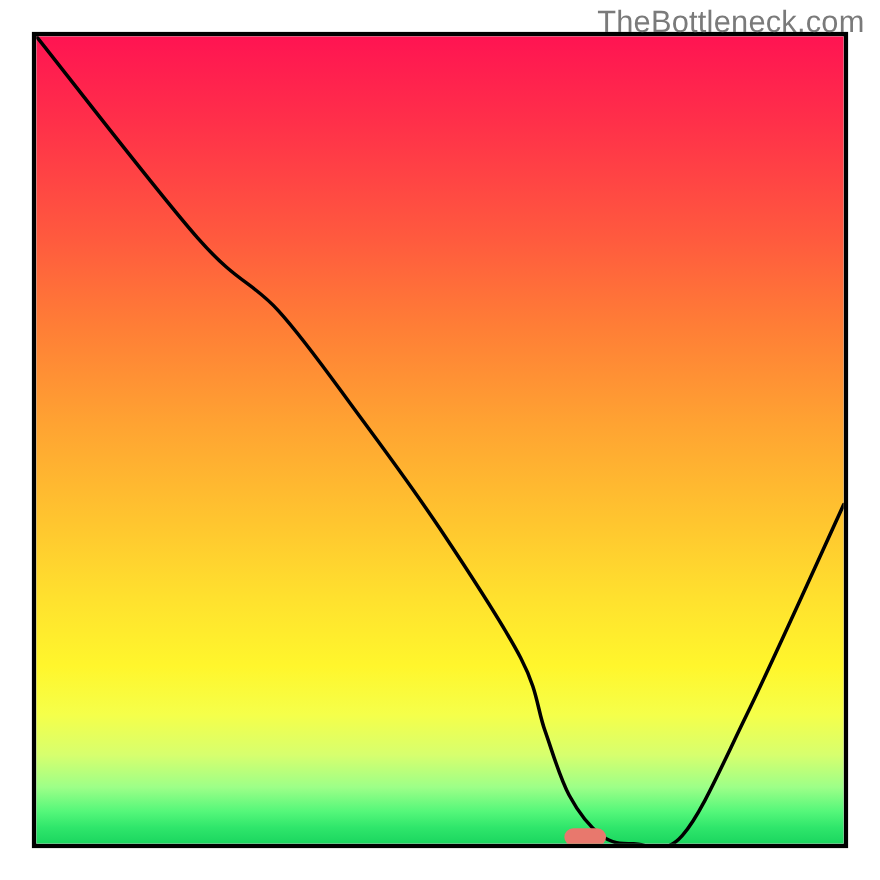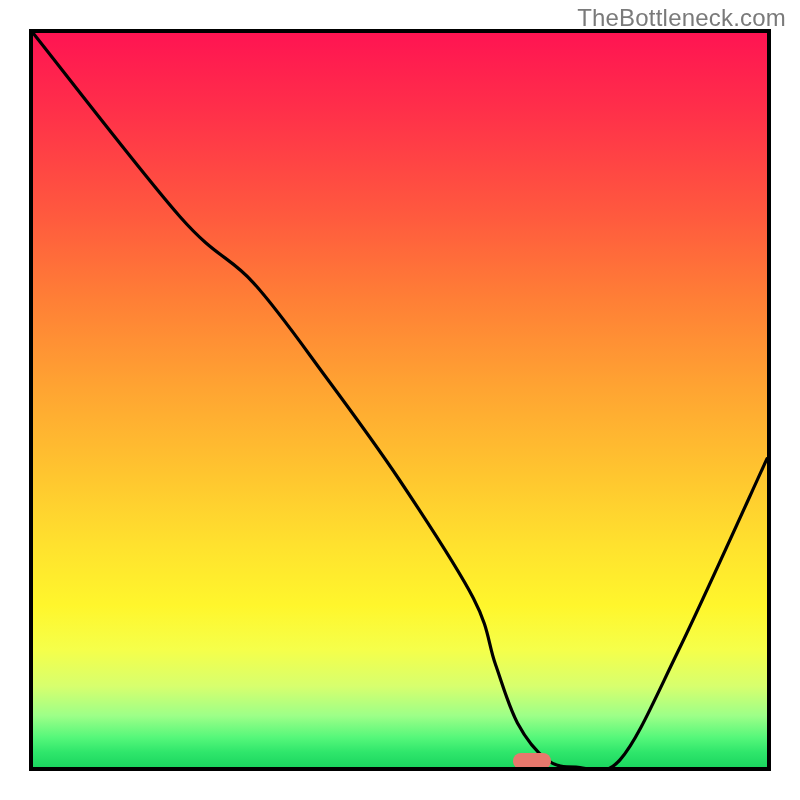--- a/index.html
+++ b/index.html
@@ -9,21 +9,21 @@
     height: 800px;
     position: relative;
     font-family: Arial, Helvetica, sans-serif;
     background: #ffffff;
   }
   .watermark {
     position: absolute;
     top: 4px;
     right: 14px;
     color: #7a7a7a;
-    font-size: 24px;
+    font-size: 28px;
     font-weight: 500;
     letter-spacing: 0.2px;
     z-index: 10;
     font-family: Arial, Helvetica, sans-serif;
   }
   .chart-frame {
     position: absolute;
     left: 29px;
     top: 29px;
     width: 742px;

